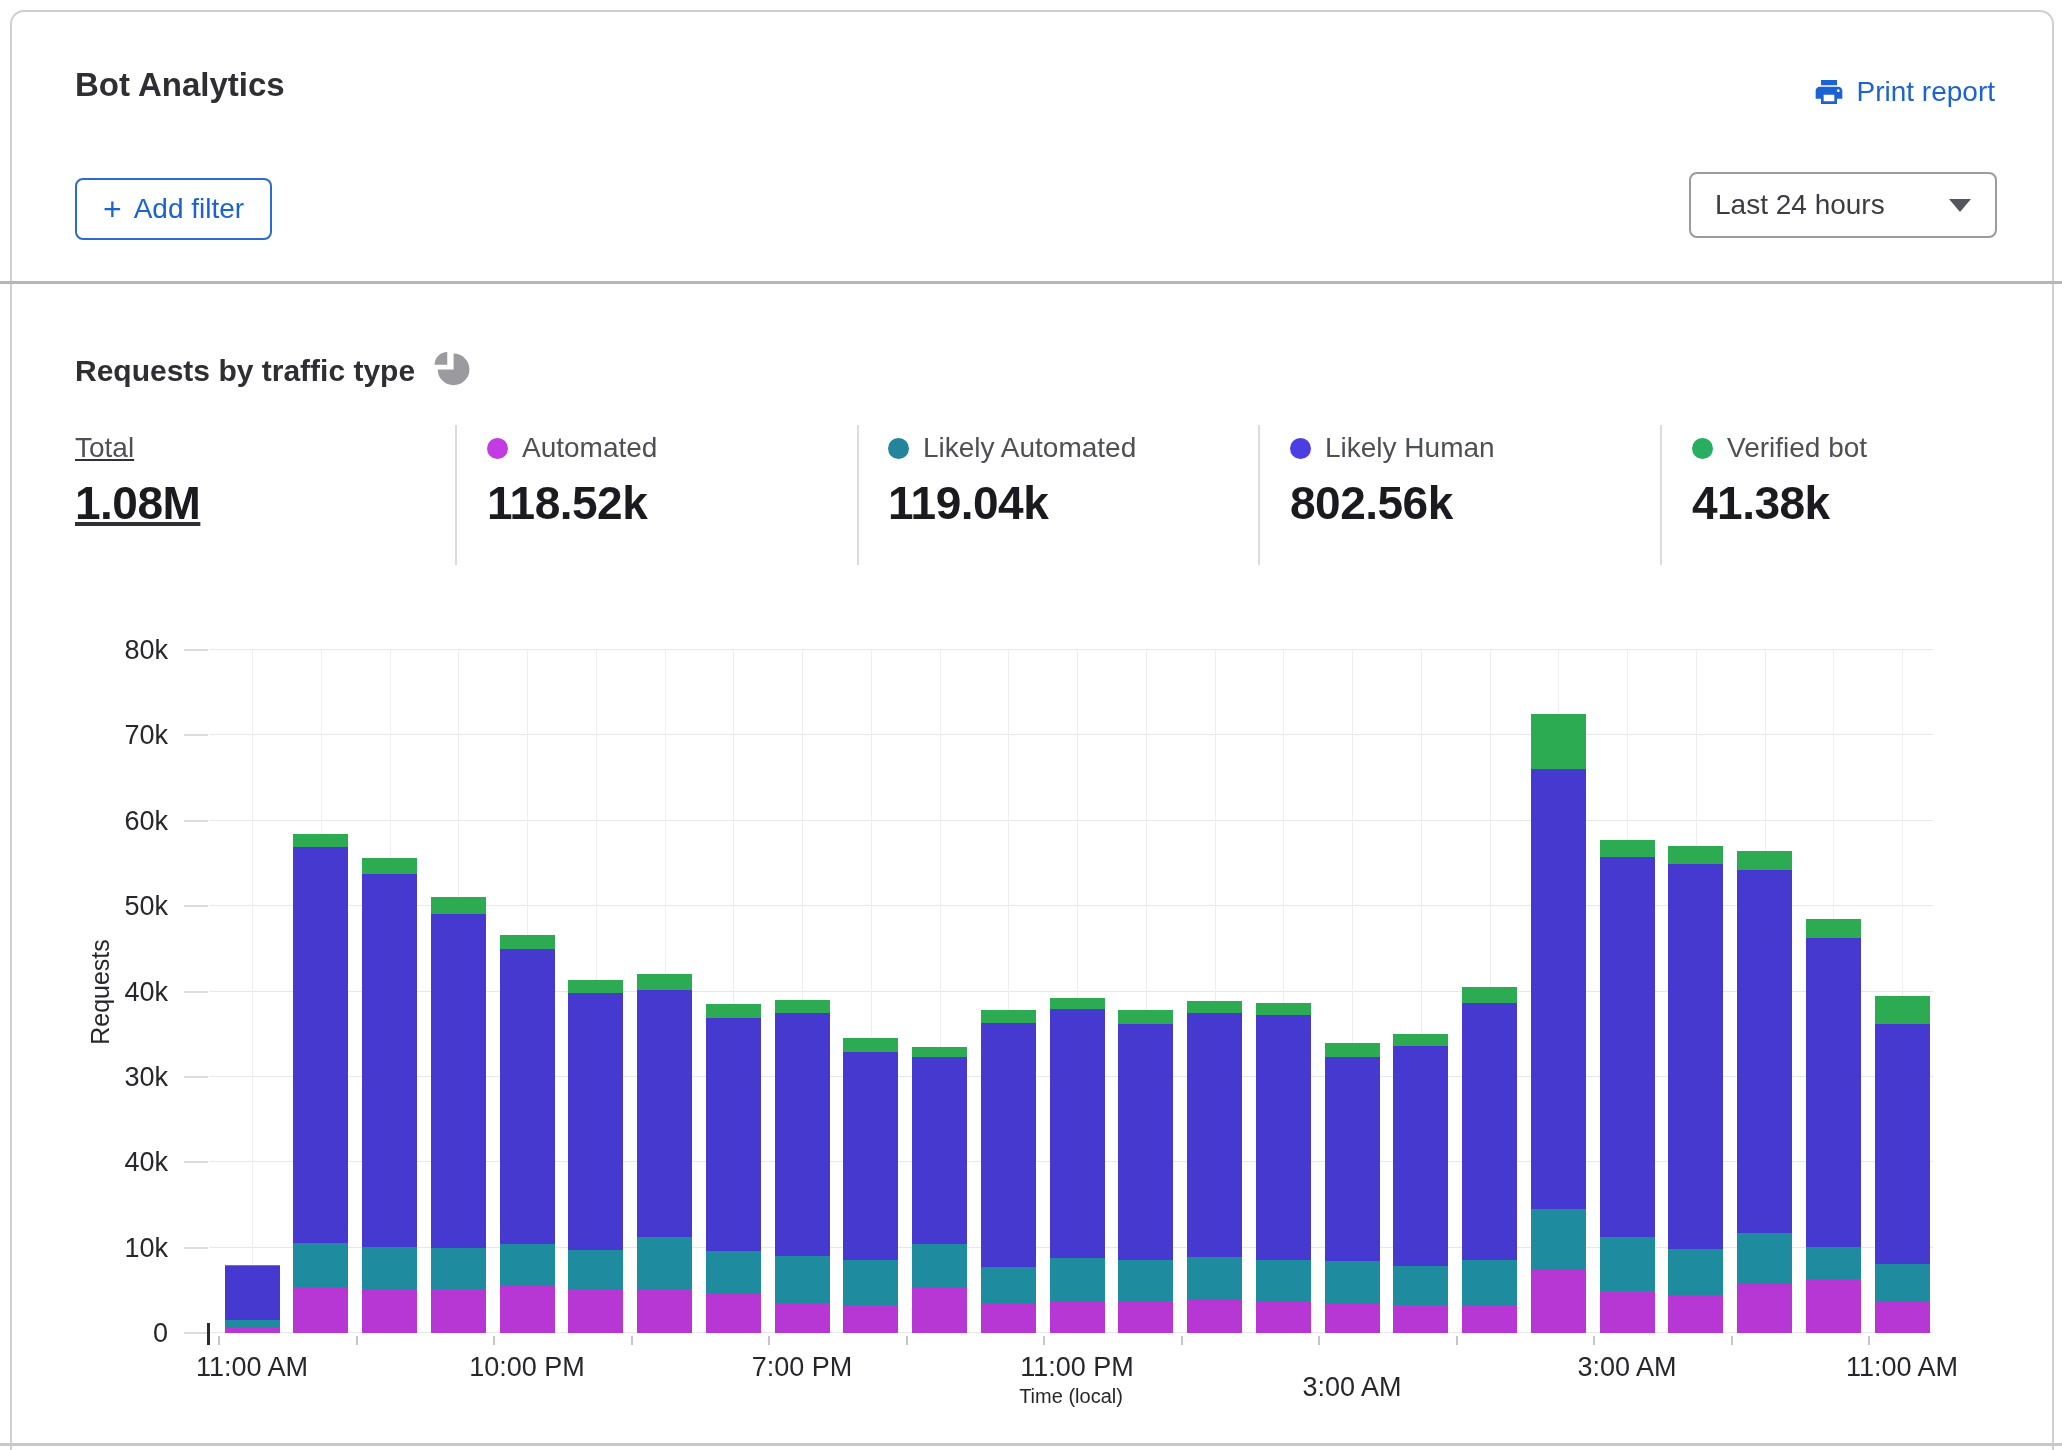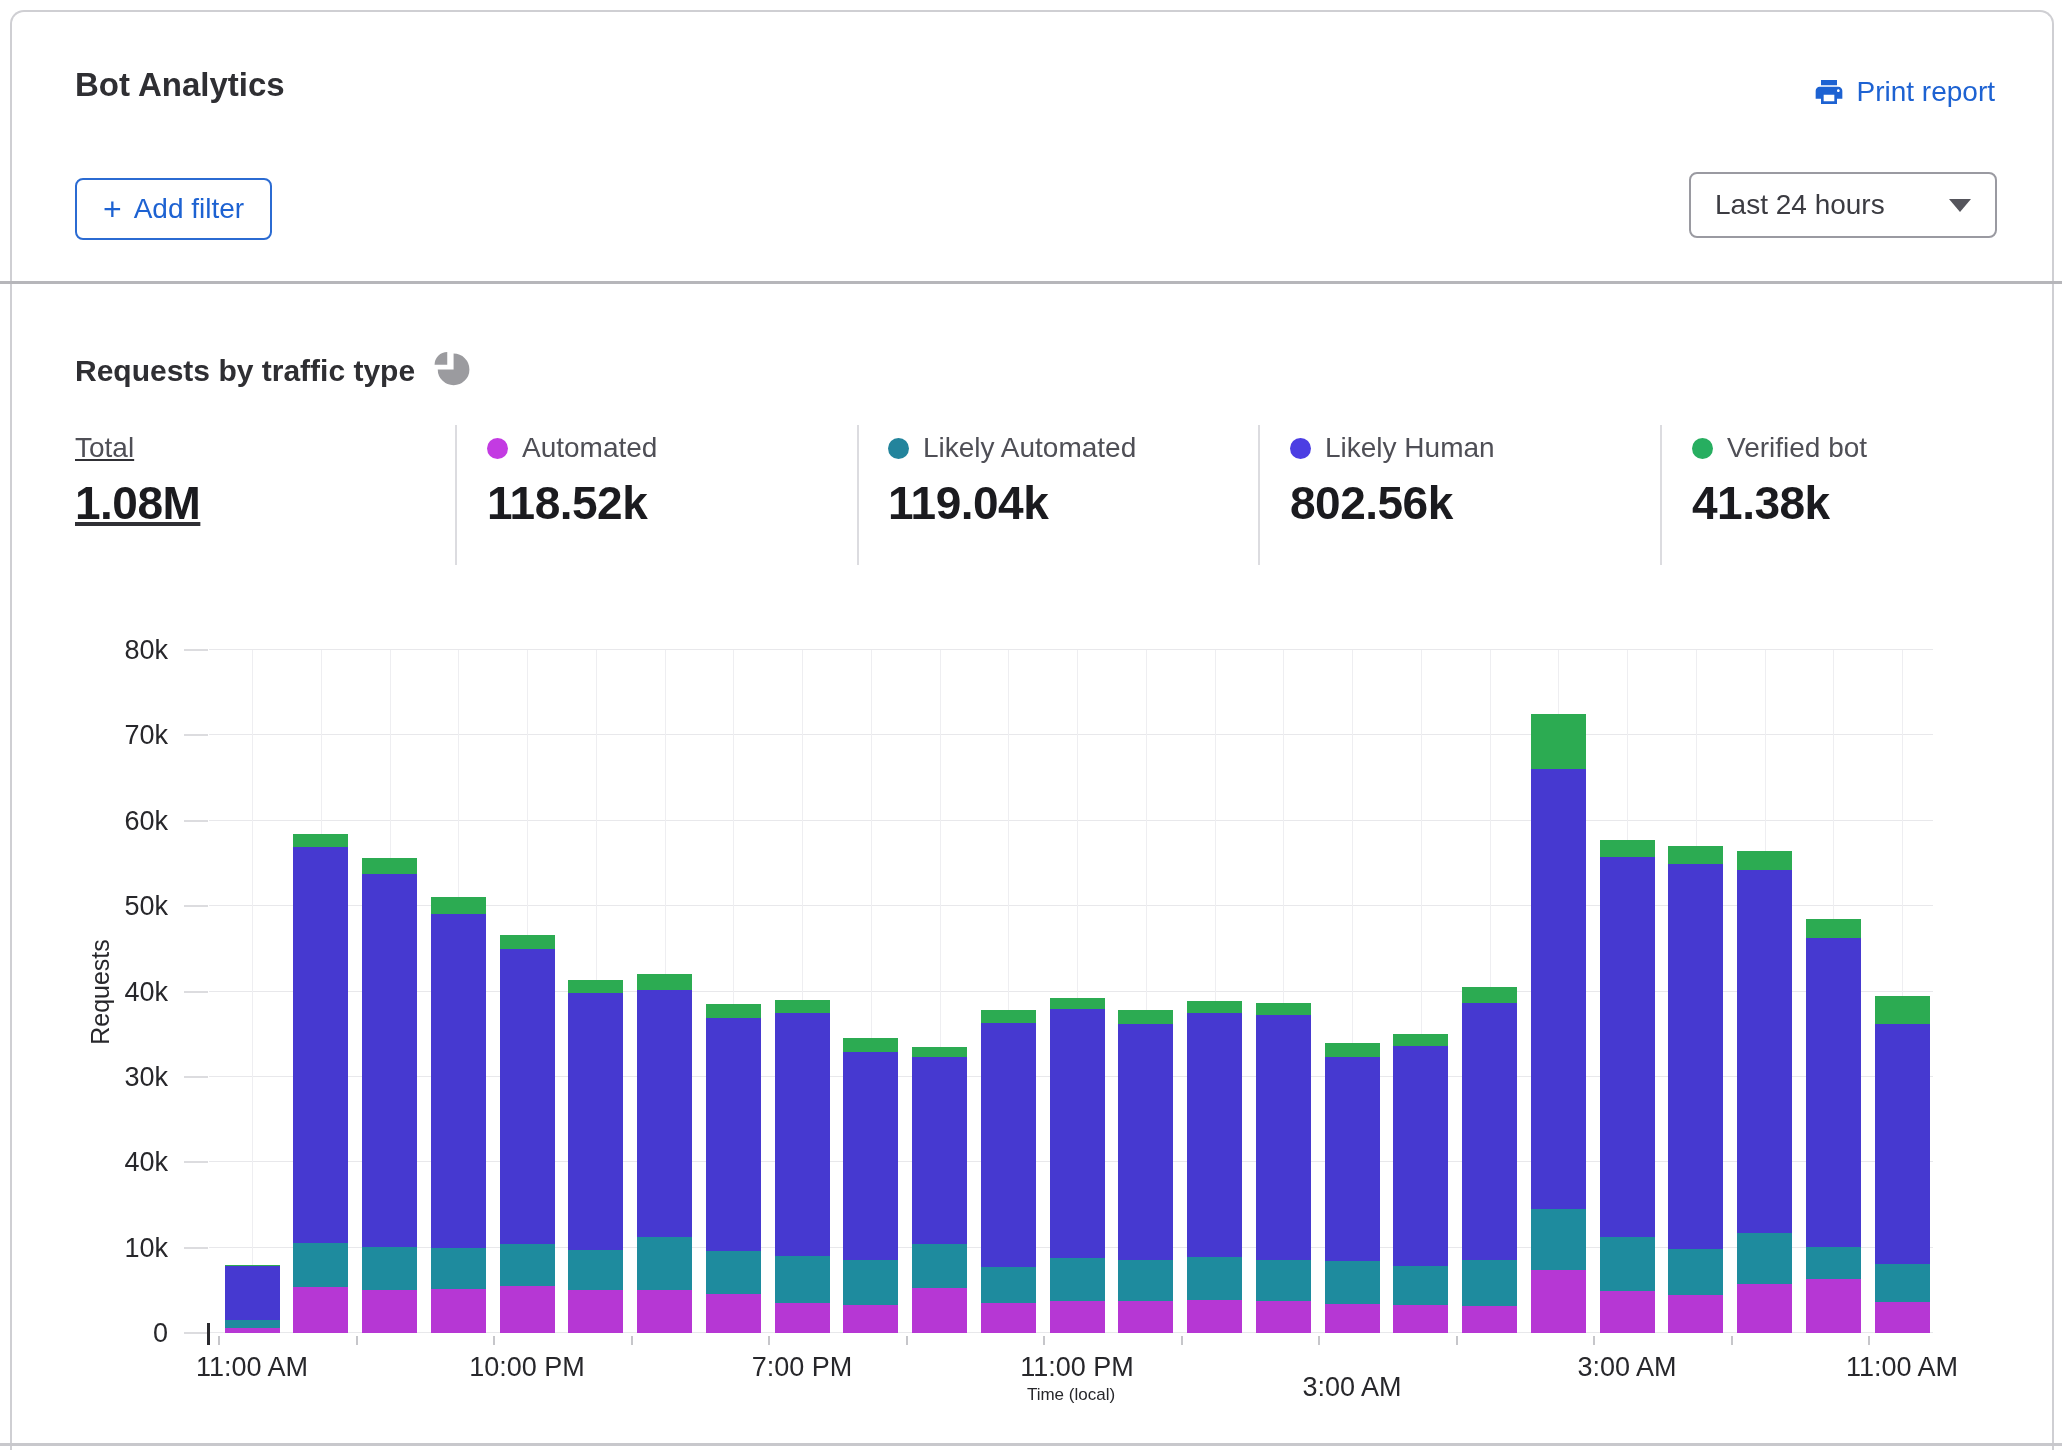--- a/index.html
+++ b/index.html
@@ -42,21 +42,21 @@
   .vgrid{position:absolute;top:0;bottom:0;width:1px;background:#eeeef1;}
   .seg{position:absolute;width:55px;}
   .ytick-dash{position:absolute;left:184px;width:24px;height:2px;background:#dcdcdf;}
   .ytick-label{position:absolute;left:46px;width:122px;text-align:right;
     font-size:27px;color:#27272b;line-height:32px;}
   .xtick-label{position:absolute;top:1352px;width:180px;text-align:center;font-size:27px;color:#27272b;}
   .minor-tick{position:absolute;top:1336px;width:2px;height:9px;background:#c6c6ca;}
   .origin-tick{position:absolute;left:207px;top:1323px;width:3px;height:22px;background:#2a2a2e;}
   .y-axis-title{left:100px;top:992px;transform:translate(-50%,-50%) rotate(-90deg);
     font-size:25px;color:#27272b;white-space:nowrap;}
-  .x-axis-title{left:981px;top:1385px;width:180px;text-align:center;font-size:17px;color:#27272b;}
+  .x-axis-title{left:981px;top:1385px;width:180px;text-align:center;font-size:20px;color:#27272b;}
 </style>
 </head>
 <body>
 
 <div class="abs card-border"></div>
 <div class="abs header-divider"></div>
 <div class="abs bottom-divider"></div>
 
 <div class="abs page-title">Bot Analytics</div>
 

